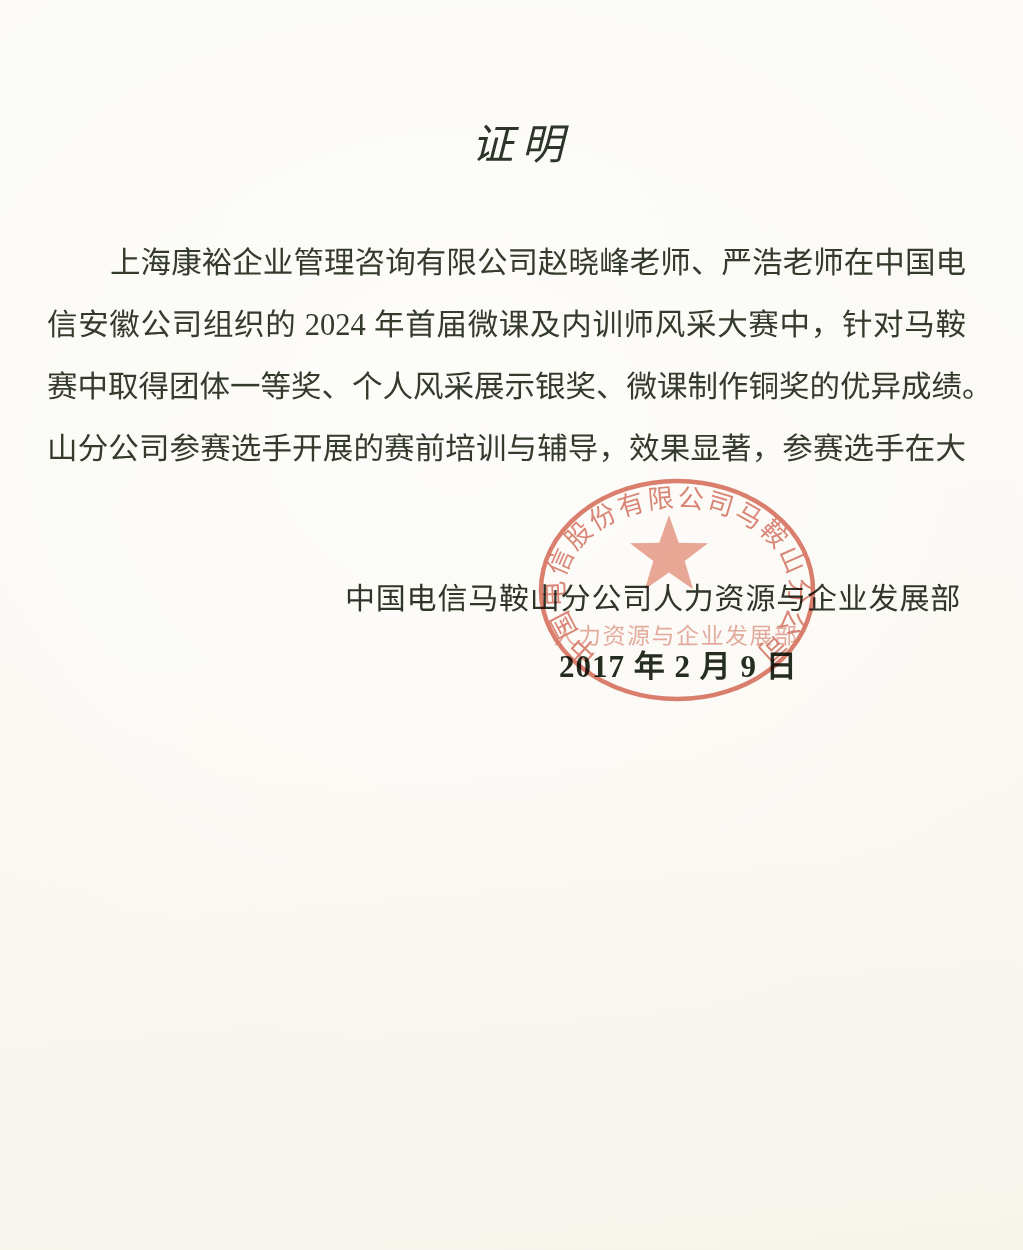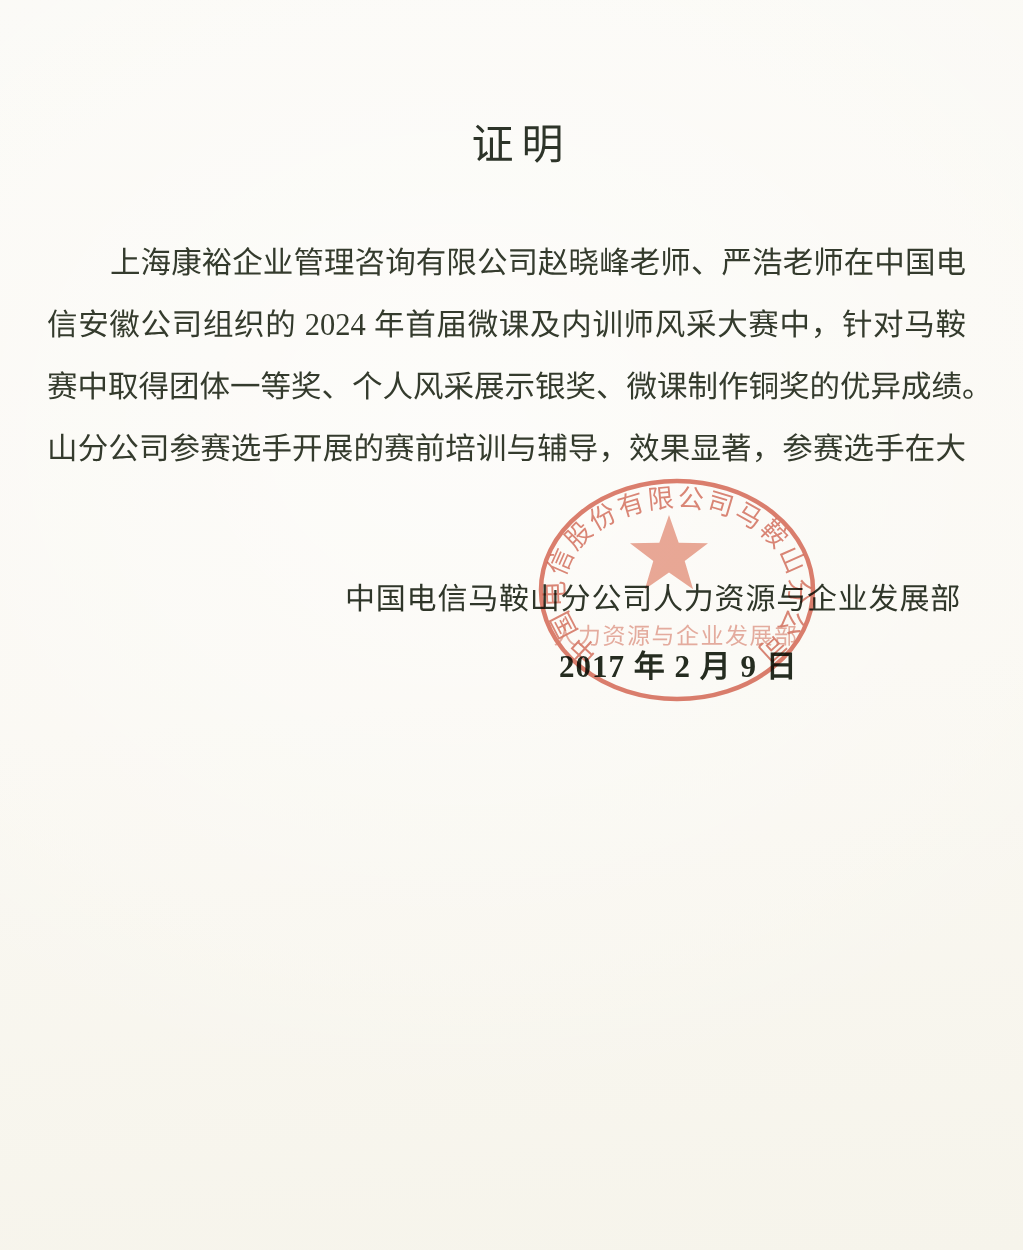--- a/index.html
+++ b/index.html
@@ -25,20 +25,21 @@
     top: 110px;
     left: 0;
     right: 0;
     margin: 0;
     text-align: center;
     font-size: 42px;
     font-weight: 500;
     letter-spacing: 8px;
     padding-left: 20px; 
     color: #2d3429;
+    font-style: italic;
   }
   .body-text {
     position: absolute;
     top: 232px;
     left: 47px;
     width: 919px;
     font-size: 30.5px;
     color: #343b2d;
   }
   .body-line {

